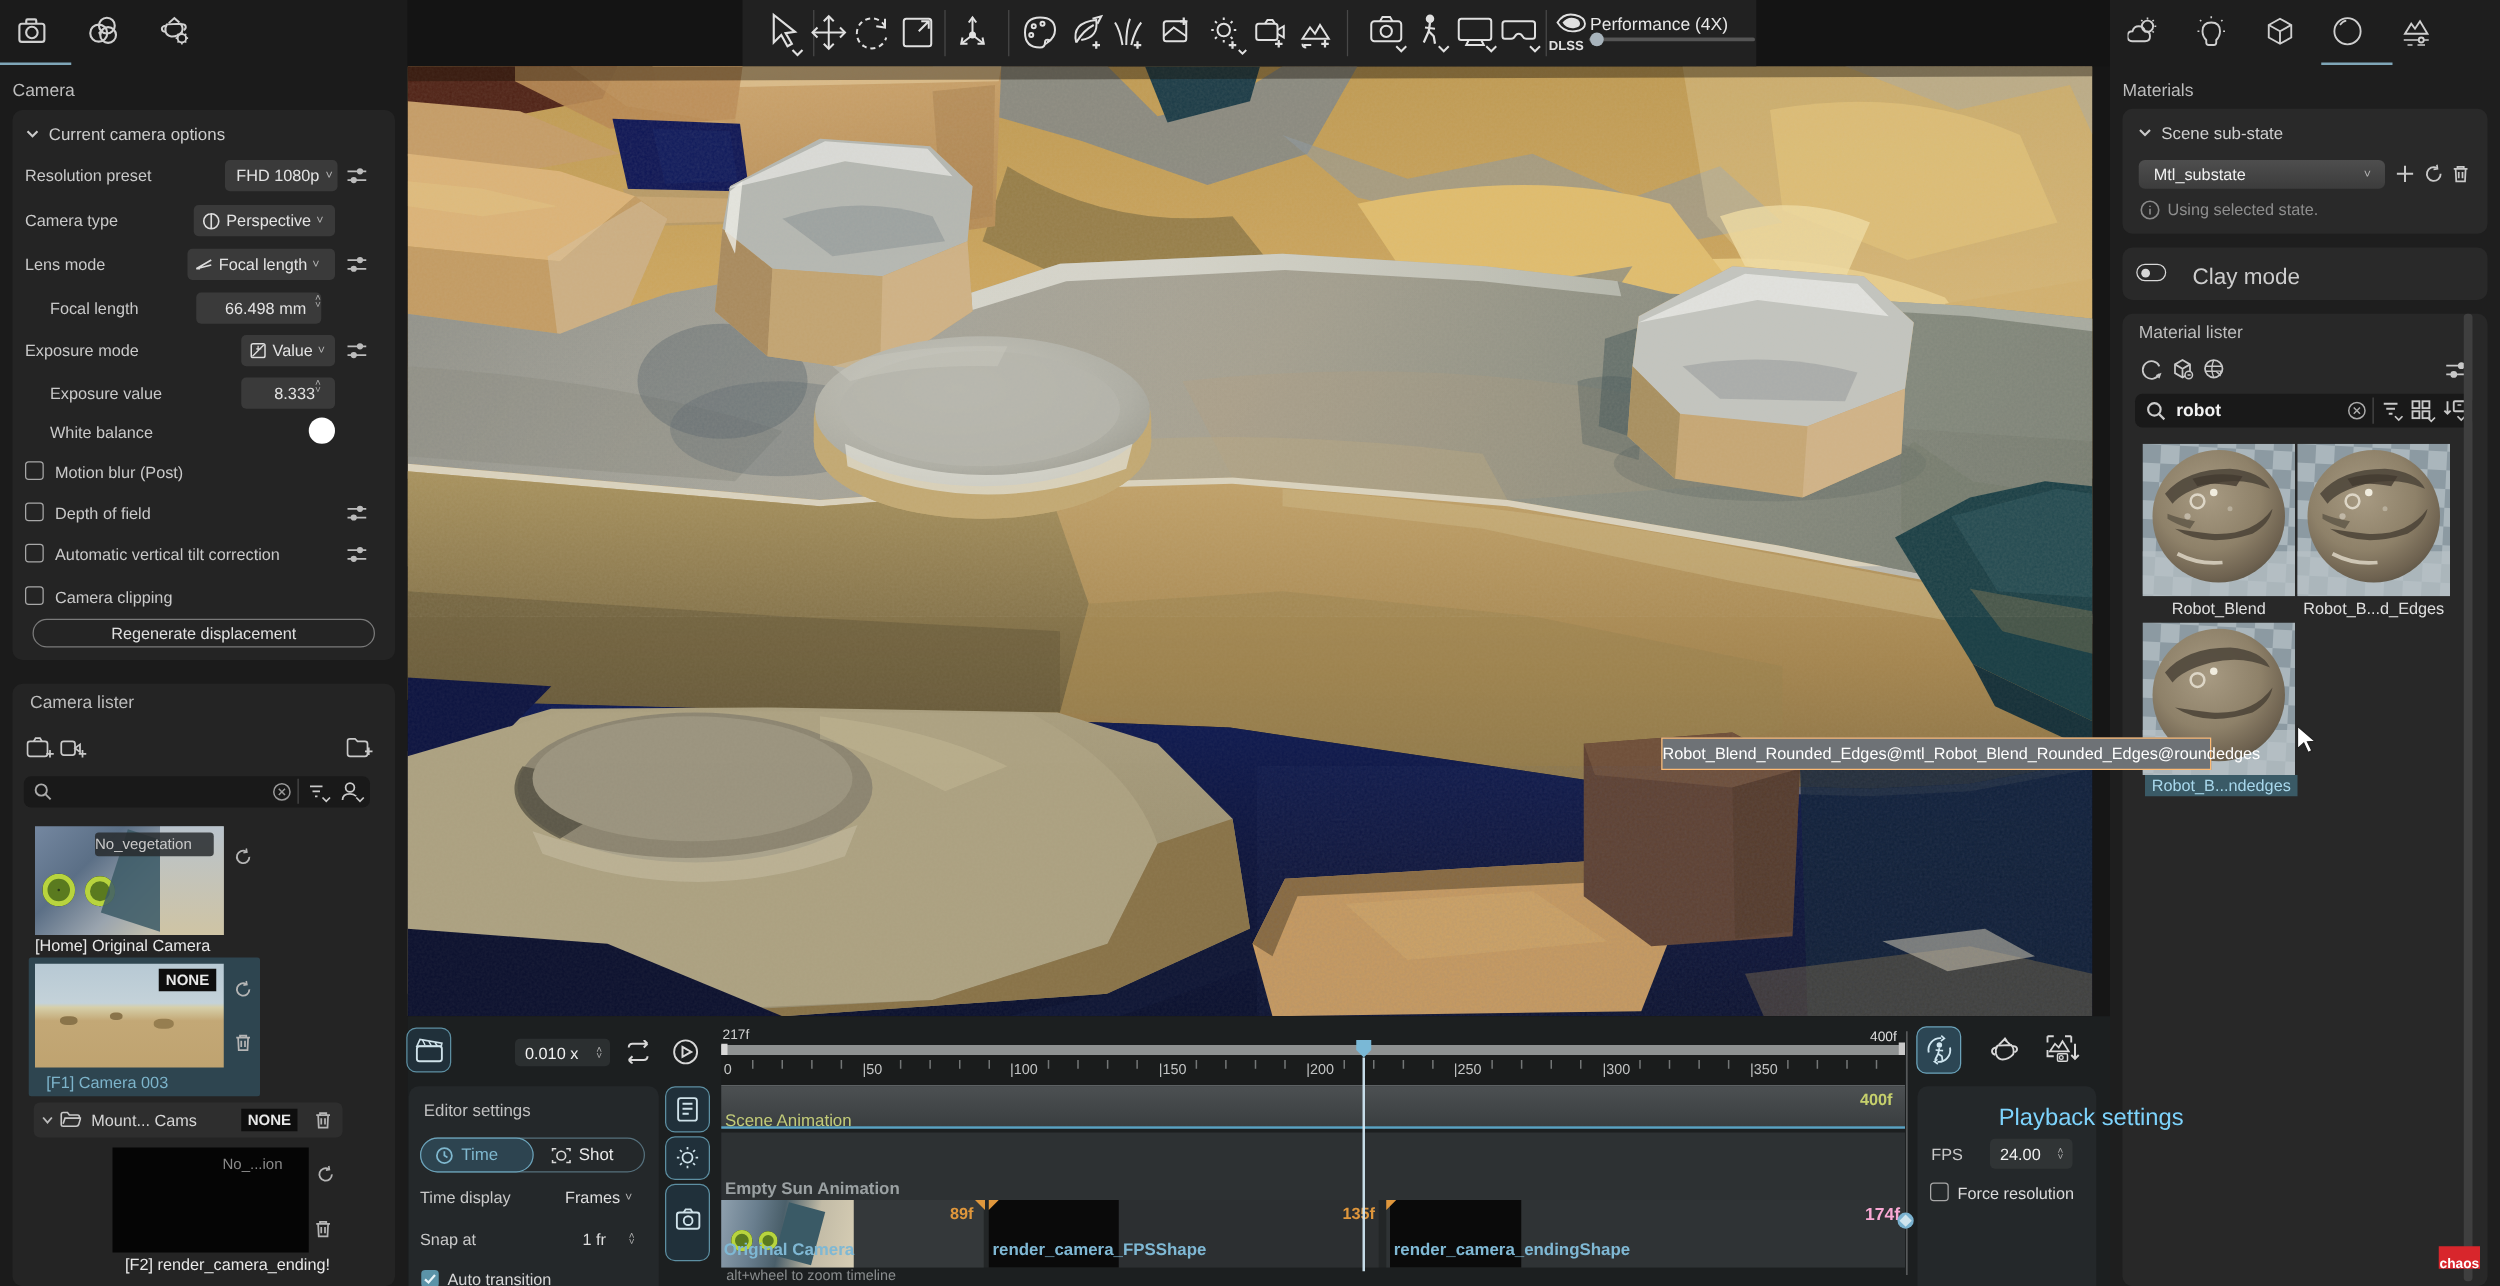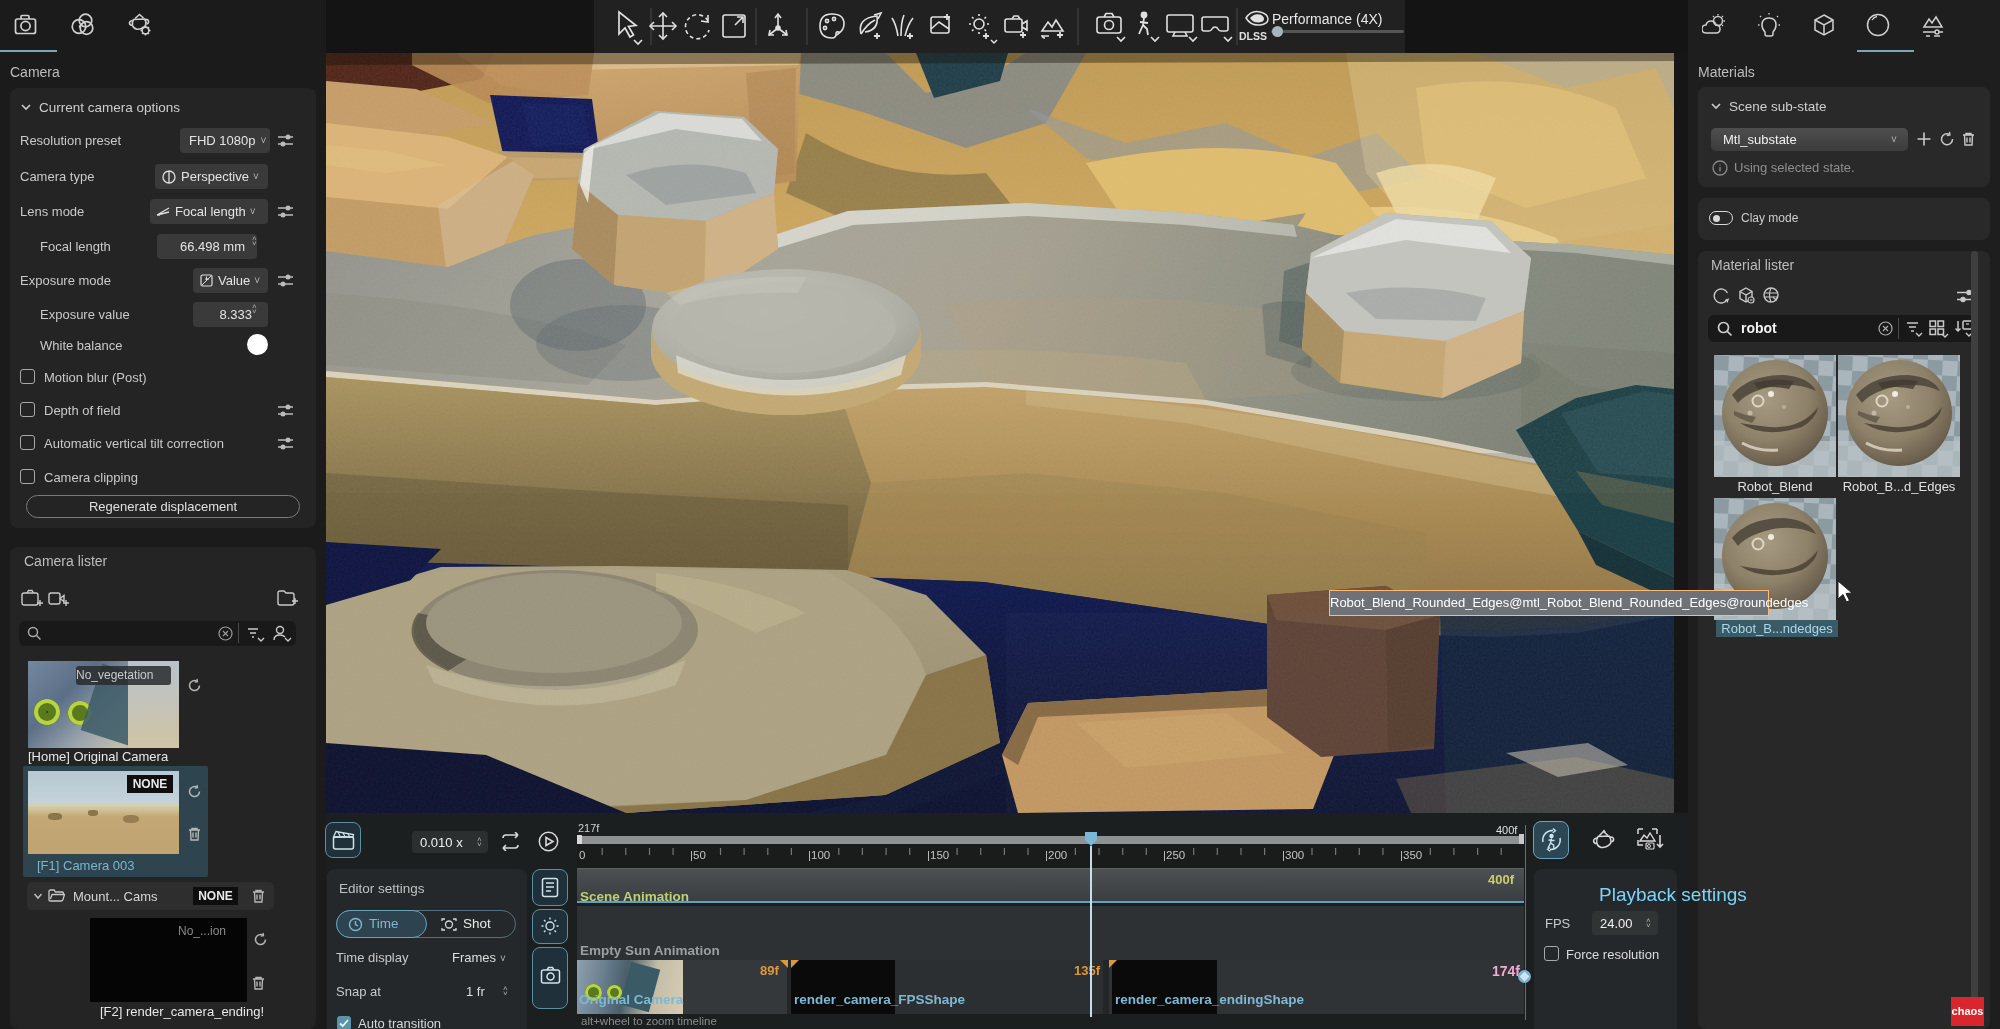--- a/index.html
+++ b/index.html
@@ -579,21 +579,21 @@
     </svg>
     <svg class="abs" style="left:24px;top:160px" width="16" height="16" viewBox="0 0 16 16" fill="none" stroke="#8a8a8a" stroke-width="1.3">
       <circle cx="8" cy="8" r="7"></circle>
       <path d="M8 7 L8 11.5 M8 4.5 L8 5.5"></path>
     </svg>
     <div class="abs" style="left:46px;top:160px;color:#8e8e8e;font-size:13px">Using selected state.</div>
 
     <div class="sect" style="left:10px;top:198px;width:292px;height:42px;background:#292929"></div>
     <div class="abs" style="left:21px;top:211px;width:24px;height:14px;border:1.5px solid #d8d8d8;border-radius:8px"></div>
     <div class="abs" style="left:25px;top:215px;width:7px;height:7px;border-radius:50%;background:#d8d8d8"></div>
-    <div class="abs" style="left:53px;top:211px;color:#cdcdcd;font-size:12px">Clay mode</div>
+    <div class="abs" style="left:66px;top:211px;color:#cdcdcd;font-size:18px">Clay mode</div>
 
     <div class="sect" style="left:10px;top:251px;width:292px;height:778px;background:#282828"></div>
     <div class="ptitle abs" style="left:23px;top:257px">Material lister</div>
     <svg class="abs" style="left:25px;top:287px" width="70" height="17" viewBox="0 0 70 17" fill="none" stroke="#c9c9c9" stroke-width="1.4">
       <g transform="translate(8,8)">
         <path d="M6.5 -2 A7 7 0 1 0 6.5 4"></path>
         <path d="M4 5.5 L7.2 4.2 L6 7.5" stroke-width="1.2"></path>
       </g>
       <g transform="translate(33,8)">
         <path d="M0 -7 L6 -3.5 L6 3.5 L0 7 L-6 3.5 L-6 -3.5 Z"></path>
@@ -696,21 +696,21 @@
       <circle cx="57" cy="39" r="3" fill="#f4f0e4" opacity="0.95"></circle>
     </svg>
     <div class="abs" style="left:28px;top:620px;width:122px;height:17px;background:#3a5a66;text-align:center;color:#a8d8ec;font-size:13px;line-height:17px;overflow:hidden">Robot_B...ndedges</div>
     <div class="abs" style="left:283px;top:251px;width:7px;height:774px;background:#3f3f3f;border-radius:3px"></div>
   </div>
 
   <div class="abs" style="left:1329px;top:590px;width:440px;height:26px;background:#6e7276;border:1px solid #fdba74;color:#ffffff;font-size:13px;line-height:24px;text-align:center;z-index:50">Robot_Blend_Rounded_Edges@mtl_Robot_Blend_Rounded_Edges@roundedges</div>
   <svg class="abs" style="left:1836px;top:580px;z-index:51" width="17" height="24" viewBox="0 0 17 24">
     <path d="M2 1 L2 19 L7 14.5 L10.5 22 L13.5 20.5 L10 13.5 L16 13 Z" fill="#ffffff" stroke="#222" stroke-width="1"></path>
   </svg>
-  <div class="abs" style="left:1951px;top:997px;width:33px;height:29px;background:#d8262c;color:#fff;font-size:11px;font-weight:bold;text-align:center;line-height:29px;z-index:40">chaos</div>
+  <div class="abs" style="left:1951px;top:997px;width:33px;height:18px;background:#d8262c;color:#fff;font-size:11px;font-weight:bold;text-align:center;line-height:29px;z-index:40">chaos</div>
   <div id="bottom"></div>
 
   <div class="tealbtn" style="left:325px;top:822px;width:36px;height:36px"></div>
   <svg class="abs" style="left:332px;top:829px" width="23" height="22" viewBox="0 0 23 22" fill="none" stroke="#cfe2ea" stroke-width="1.5">
     <rect x="1.5" y="8" width="20" height="12" rx="2"></rect>
     <path d="M1.5 8 L4 2.5 L21.5 5.5 L21 8 Z" stroke-width="1.3"></path>
     <path d="M6 3 L8 7 M11 4 L13 7.5 M16 5 L18 8" stroke-width="1.2"></path>
   </svg>
   <div class="abs" style="left:412px;top:831px;width:76px;height:22px;background:#2b2f30;border-radius:4px"></div>
   <div class="abs" style="left:420px;top:835px;color:#f0f0f0;font-size:13px">0.010 x</div>
@@ -743,21 +743,21 @@
       <text x="350" y="15">|150</text>
       <text x="468" y="15">|200</text>
       <text x="586" y="15">|250</text>
       <text x="705" y="15">|300</text>
       <text x="823" y="15">|350</text>
     </g>
   </svg>
 
   <div class="abs" style="left:577px;top:868px;width:947px;height:35px;background:linear-gradient(180deg,#4c5052,#3a3e40);border-top:1px solid #5d6163;border-bottom:2px solid #5ba3c2"></div>
   <div class="abs" style="left:1488px;top:872px;color:#c6d06c;font-size:13px;font-weight:bold">400f</div>
-  <div class="abs" style="left:580px;top:889px;color:#c3cc79;font-size:13.5px;font-weight:bold">Scene Animation</div>
+  <div class="abs" style="left:580px;top:889px;color:#c3cc79;font-size:13.5px;font-weight:normal">Scene Animation</div>
   <div class="abs" style="left:577px;top:906px;width:947px;height:54px;background:#2d3133"></div>
   <div class="abs" style="left:580px;top:943px;color:#9aa0a2;font-size:13.5px;font-weight:bold">Empty Sun Animation</div>
 
   <div class="abs" style="left:577px;top:960px;width:947px;height:54px;background:#232627"></div>
   <div class="abs" style="left:577px;top:960px;width:210px;height:54px;background:#34383a"></div>
   <div class="abs" style="left:577px;top:960px;width:106px;height:54px;background:linear-gradient(100deg,#8fa0ae 0%,#6a7f8f 25%,#4a5f6a 45%,#c2bba6 70%,#d6cdb4 100%);overflow:hidden">
     <div class="abs" style="left:8px;top:24px;width:17px;height:17px;border-radius:50%;background:#2a3a1a;box-shadow:inset 0 0 0 3px #b8d43e, inset 0 0 0 9px #5a7a1f"></div>
     <div class="abs" style="left:30px;top:25px;width:15px;height:15px;border-radius:50%;background:#2a3a1a;box-shadow:inset 0 0 0 3px #b8d43e, inset 0 0 0 9px #5a7a1f"></div>
     <div class="abs" style="left:48px;top:5px;width:30px;height:44px;background:#3a5a66;transform:rotate(15deg)"></div>
   </div>

